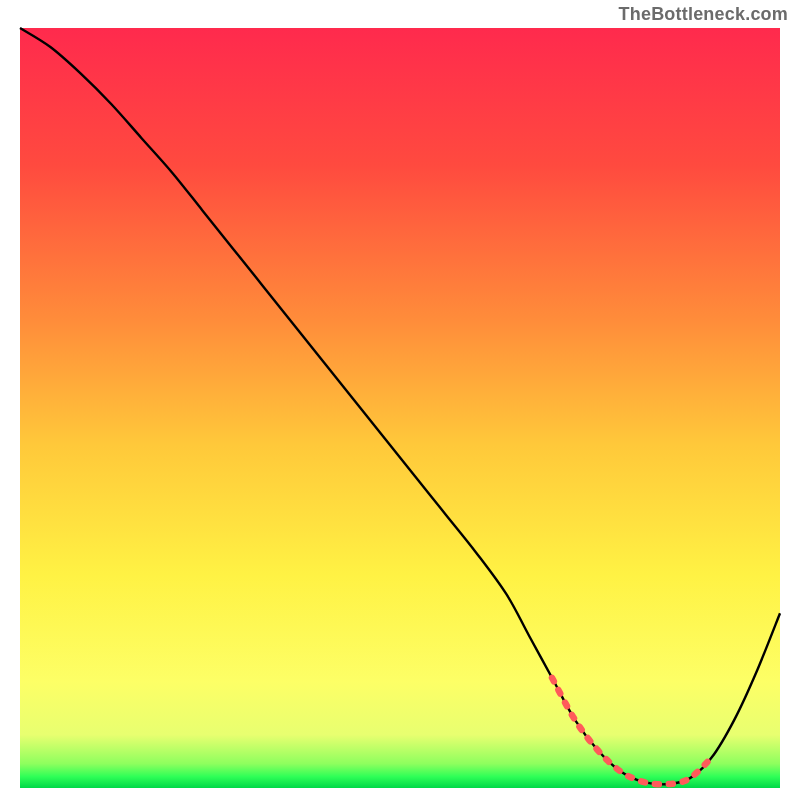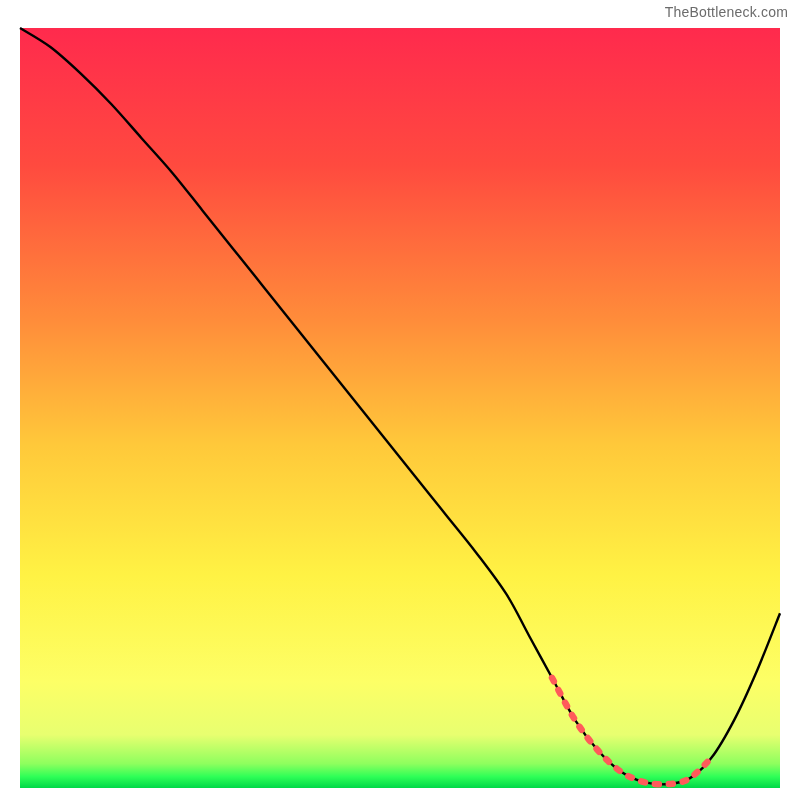--- a/index.html
+++ b/index.html
@@ -14,22 +14,22 @@
   .stage {
     position: relative;
     width: 800px;
     height: 800px;
   }
   .watermark {
     position: absolute;
     top: 4px;
     right: 12px;
     color: #6b6b6b;
-    font-size: 14px;
-    font-weight: 400;
+    font-size: 18px;
+    font-weight: 700;
     letter-spacing: 0.2px;
     user-select: none;
   }
   svg.plot {
     position: absolute;
     left: 0;
     top: 0;
     width: 800px;
     height: 800px;
     display: block;

